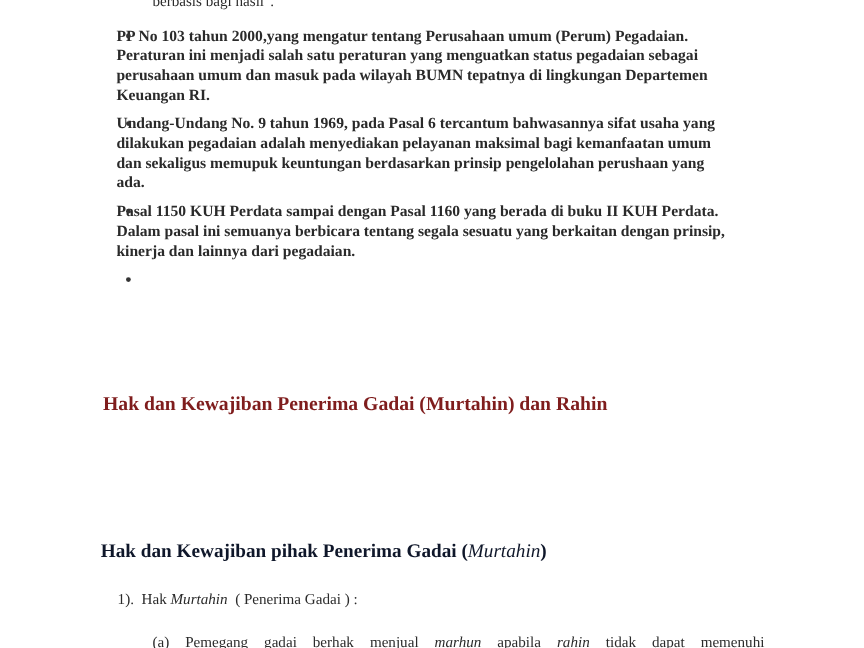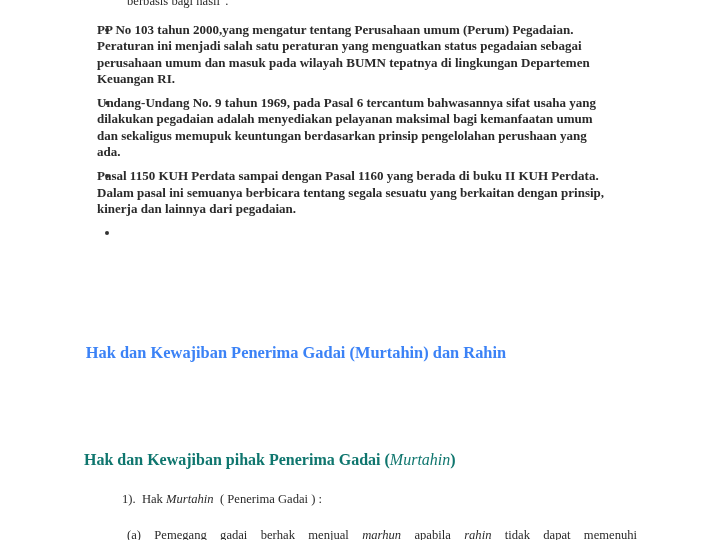--- a/index.html
+++ b/index.html
@@ -3,24 +3,24 @@
   <meta charset="utf-8">
   <style>
     html, body { margin:0; padding:0; background:#ffffff; }
     body { width:720px; height:540px; overflow:hidden; position:relative;
       font-family:"Liberation Serif","DejaVu Serif",serif; color:#2a2a2a; }
     .page { position:absolute; left:0; top:0; width:720px; height:540px; }
     .frag { position:absolute; left:127px; top:-7px; font-size:12.6px; line-height:16px; margin:0; }
     ul.bullets { position:absolute; left:0; top:22px; margin:0; padding:0; list-style:none; width:720px; }
     ul.bullets li { position:relative; padding-left:97px; width:512px; font-size:13px; line-height:16.3px; margin-bottom:8px;font-weight:bold; }
     ul.bullets li .dot { position:absolute; left:105px; top:6px; width:4px; height:4px; border-radius:50%; background:#333; }
-    .h-center { position:absolute; left:0; width:592px; top:342px; text-align:center; font-weight:bold; font-size:16.4px; line-height:21px; color:#3b82f6; }
-    .h-left { position:absolute; left:84px; top:450px; font-weight:bold; font-size:16px; line-height:20px; color:#0f766e; }
+    .h-center { position:absolute; left:0; width:592px; top:326px; text-align:center; font-weight:bold; font-size:16.4px; line-height:21px; color:#7f1d1d; }
+    .h-left { position:absolute; left:84px; top:450px; font-weight:bold; font-size:16px; line-height:20px; color:#0f172a; }
     .h-left i { font-weight:normal; }
-    .item1 { position:absolute; left:98px; top:491px; font-size:12.6px; line-height:16px;margin-left:24px; }
+    .item1 { position:absolute; left:98px; top:491px; font-size:12.6px; line-height:16px; }
     .itemA { position:absolute; left:127px; top:527px; font-size:12.6px; line-height:16px; width:510px; text-align:justify; text-align-last:justify; white-space:nowrap; word-spacing:6px; }
   </style>
 </head>
 <body>
 
 <div class="page">
   <p class="frag">berbasis bagi hasil".</p>
 
   <ul class="bullets">
     <li><span class="dot"></span><span>PP No 103 tahun 2000,yang mengatur tentang Perusahaan umum (Perum) Pegadaian. Peraturan ini menjadi salah satu peraturan yang menguatkan status pegadaian sebagai perusahaan umum dan masuk pada wilayah BUMN tepatnya di lingkungan Departemen Keuangan RI.</span></li>

